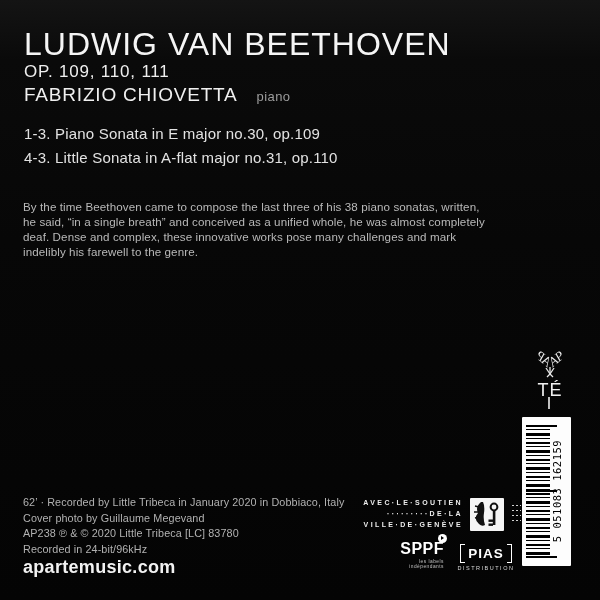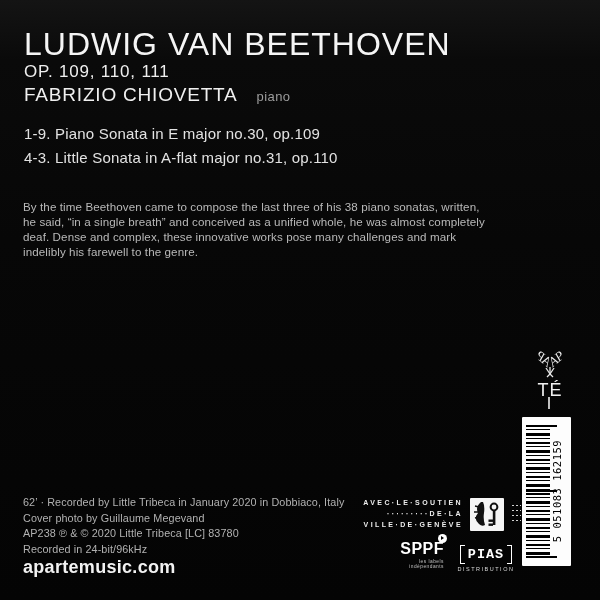--- a/index.html
+++ b/index.html
@@ -35,39 +35,39 @@
   .geneva-dots{width:10px;height:21px;margin-top:5px;
     background-image:radial-gradient(circle,#cfcfcf 0.9px,transparent 1.1px);background-size:4px 5px;}
   
   .sppf{position:absolute;left:386px;top:540px;width:58px;text-align:right;}
   .sppf-name{position:relative;display:inline-block;font-size:16px;font-weight:bold;letter-spacing:0.5px;color:#fff;}
   .sppf-icon{position:absolute;top:-6px;right:-3px;width:9px;height:9px;border-radius:50%;background:#fff;}
   .sppf-icon::after{content:"";position:absolute;left:3.2px;top:2.4px;border-left:3.6px solid #000;border-top:2.2px solid transparent;border-bottom:2.2px solid transparent;}
   .sppf-tagline{font-size:4.8px;letter-spacing:0.5px;color:#c2c2c2;margin-top:1px;}
   
   .pias{position:absolute;left:456px;top:544px;width:60px;text-align:center;}
-  .pias-mark{position:relative;display:inline-block;padding:2px 8px;font-size:13.5px;font-weight:bold;letter-spacing:1px;color:#fff;font-family:Liberation Mono, monospace;}
+  .pias-mark{position:relative;display:inline-block;padding:2px 8px;font-size:13.5px;font-weight:bold;letter-spacing:1px;color:#fff;}
   .pias-mark::before{content:"";position:absolute;left:0;top:0;bottom:0;width:4px;border:1.5px solid #fff;border-right:0;}
   .pias-mark::after{content:"";position:absolute;right:0;top:0;bottom:0;width:4px;border:1.5px solid #fff;border-left:0;}
   .pias-sub{font-size:5.5px;letter-spacing:1.5px;color:#dadada;margin-top:2px;}
 </style>
 </head>
 <body>
 
 <div class="cover">
 
   <div class="title">LUDWIG VAN BEETHOVEN</div>
   <div class="opus">OP. 109, 110, 111</div>
   <div class="artist">
     <span>FABRIZIO CHIOVETTA</span><span class="instrument">piano</span>
   </div>
 
   <div class="tracklist">
     <div class="track-row">
-      <span class="track-no">1-9.</span>
+      <span class="track-no">1-3.</span>
       <span>Piano Sonata in E major no.30, op.109</span>
     </div>
     <div class="track-row">
       <span class="track-no">4-3.</span>
       <span>Little Sonata in A-flat major no.31, op.110</span>
     </div>
   </div>
 
   <div class="description">By the time Beethoven came to compose the last three of his 38 piano sonatas, written, he said, “in a single breath” and conceived as a unified whole, he was almost completely deaf. Dense and complex, these innovative works pose many challenges and mark indelibly his farewell to the genre.</div>
 

